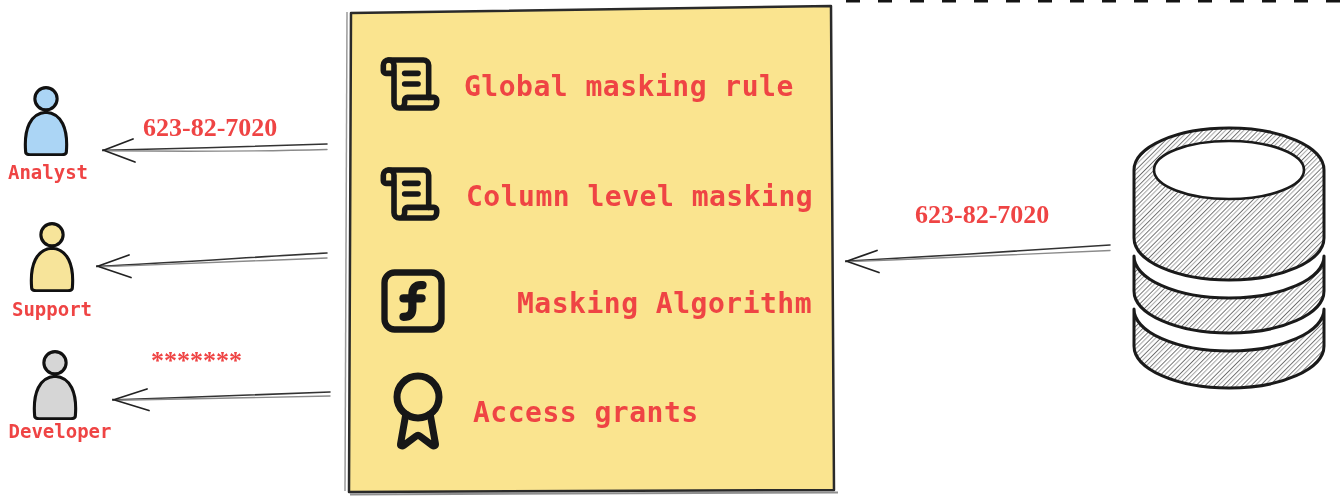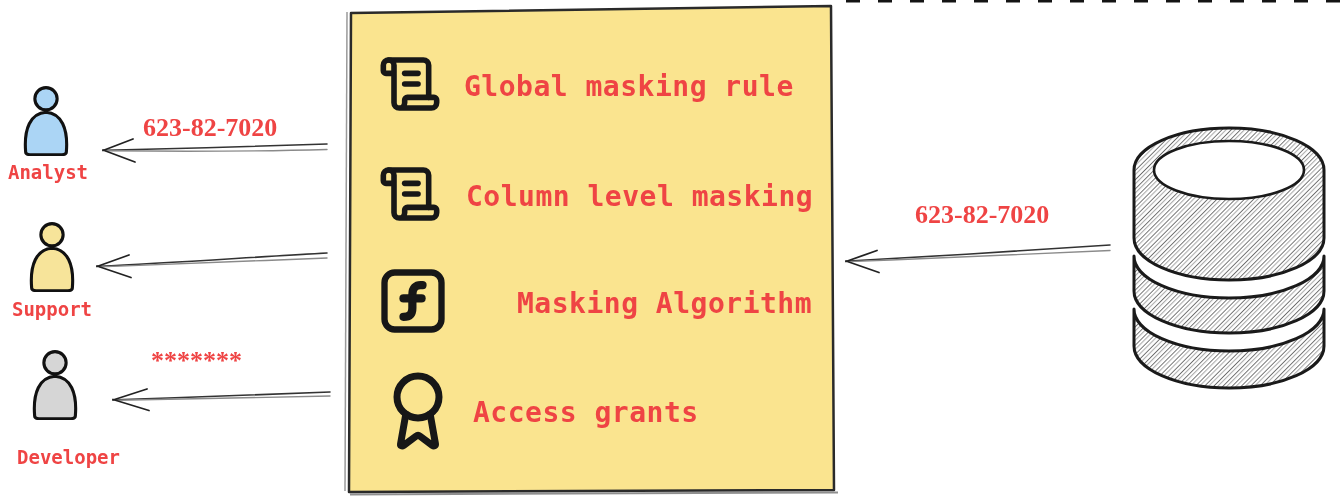--- a/index.html
+++ b/index.html
@@ -78,21 +78,21 @@
   <svg class="abs" style="left:21px;top:222px;" width="62" height="70" viewBox="0 0 64 72">
     <circle cx="32" cy="13" r="11.5" stroke="#111111" stroke-width="3.2" fill="#f7e49a"></circle>
     <path d="M11,68 C9,44 16,28 32,27 C48,28 55,44 53,68 C53,70.5 50,71 46,71 L18,71 C14,71 11,70.5 11,68 Z" stroke="#111111" stroke-width="3.2" stroke-linejoin="round" fill="#f7e49a"></path>
   </svg>
   <div class="lbl persona-label" style="left:-8px;top:299px;width:120px;">Support</div>
 
   <svg class="abs" style="left:24px;top:350px;" width="62" height="70" viewBox="0 0 64 72">
     <circle cx="32" cy="13" r="11.5" stroke="#111111" stroke-width="3.2" fill="#d6d6d6"></circle>
     <path d="M11,68 C9,44 16,28 32,27 C48,28 55,44 53,68 C53,70.5 50,71 46,71 L18,71 C14,71 11,70.5 11,68 Z" stroke="#111111" stroke-width="3.2" stroke-linejoin="round" fill="#d6d6d6"></path>
   </svg>
-  <div class="lbl persona-label" style="left:0px;top:447px;width:120px;text-align:right;">Developer</div>
+  <div class="lbl persona-label" style="left:0px;top:421px;width:120px;">Developer</div>
   <div class="lbl arrow-label" style="left:151px;top:347px;">*******</div>
 
   <svg class="abs" style="left:378px;top:52px;" width="64" height="64" viewBox="0 0 24 24" fill="none" stroke="#171717" stroke-width="2.1" stroke-linecap="round" stroke-linejoin="round">
     <path d="M15 12h-5"></path>
       <path d="M15 8h-5"></path>
       <path d="M19 17V5a2 2 0 0 0-2-2H4"></path>
     <path d="M8 21h12a2 2 0 0 0 2-2v-1a1 1 0 0 0-1-1H11a1 1 0 0 0-1 1v1a2 2 0 1 1-4 0V5a2 2 0 1 0-4 0v2a1 1 0 0 0 1 1h3"></path>
   </svg>
   <div class="lbl panel-label" style="left:464px;top:72px;">Global masking rule</div>
 

